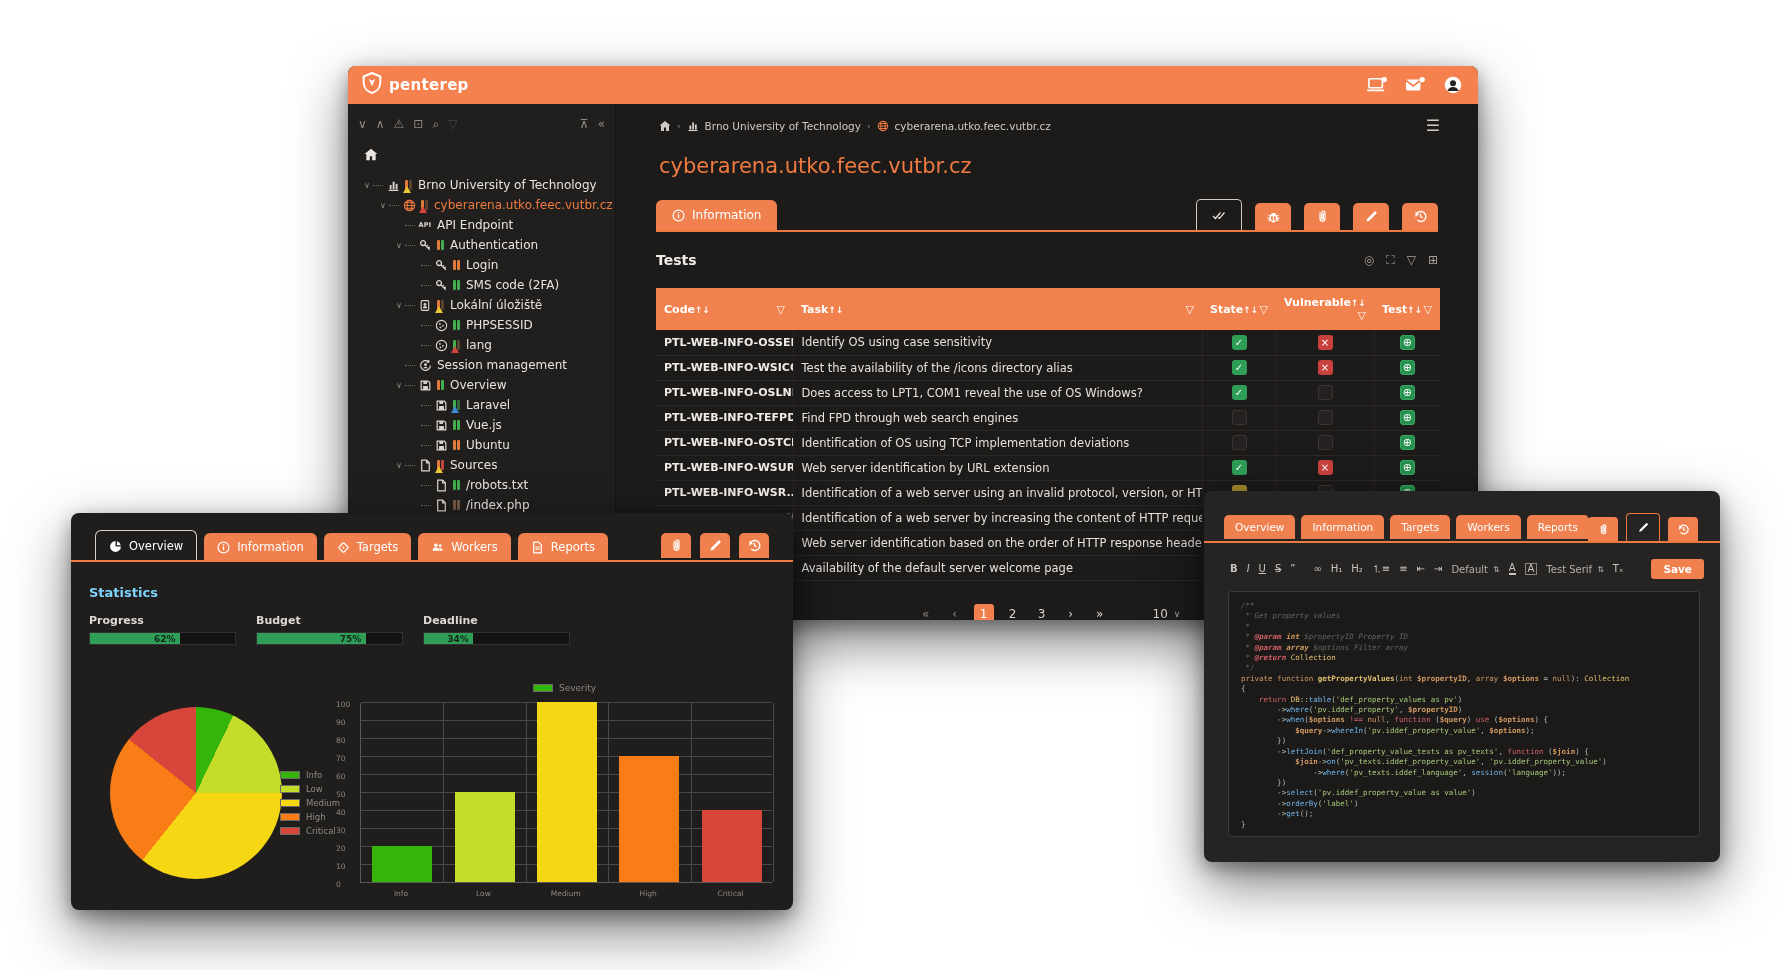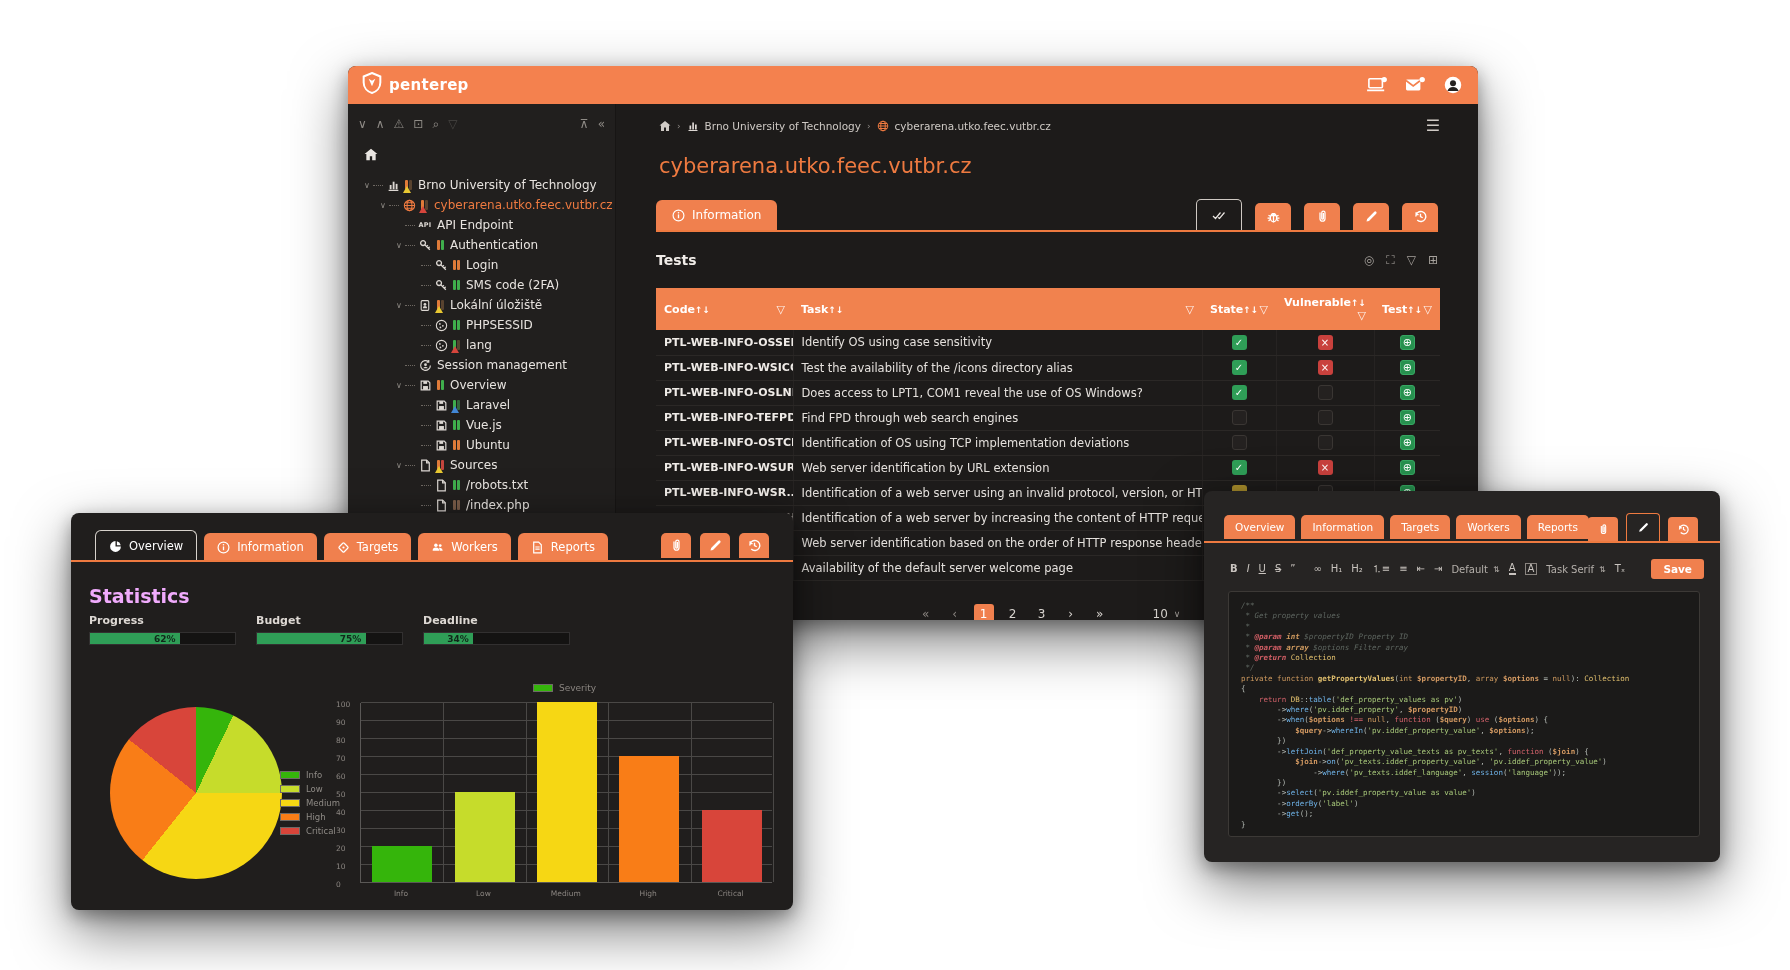--- a/index.html
+++ b/index.html
@@ -83,21 +83,21 @@
   
   #overview-window { left:71px; top:513px; width:722px; height:397px; z-index:3; background:#201e1d; }
   .ov-tabs { position:absolute; left:24px; top:17px; display:flex; gap:7px; align-items:flex-end; }
   .vtab { background:#f0804e; color:#fff; font-size:11.5px; border-radius:6px 6px 0 0; height:28px; padding:0 13px;
           display:flex; gap:7px; align-items:center; cursor:pointer; }
   .vtab svg { width:13px; height:13px; }
   .vtab.act { background:#201e1d; border:1px solid #d7d2cc; border-bottom:none; height:31px; }
   .ov-actions { position:absolute; right:24px; top:20px; display:flex; gap:9px; }
   .ov-actions .abtn { width:30px; height:25px; }
   .ov-line { position:absolute; left:0; right:0; top:47px; height:2px; background:#ee7a40; }
-  .stats-title { position:absolute; left:18px; top:72px; color:#f0abfc; font-size:19px; font-weight:bold; }
+  .stats-title { position:absolute; left:18px; top:72px; color:#7dd3fc; font-size:13px; font-weight:bold; }
   .metrics { position:absolute; left:18px; top:101px; display:flex; gap:10px; }
   .metric { width:147px; margin-right:10px; }
   .metric .mlabel { color:#ddd8d3; font-size:11px; font-weight:bold; margin-bottom:5px; }
   .mtrack { height:13px; background:#141312; border:1px solid #323030; border-radius:0; position:relative; overflow:hidden; }
   .mfill { position:absolute; left:0; top:0; bottom:0; background:#2f9e57; }
   .mpct { position:absolute; top:0; font-size:9px; color:#10281a; line-height:13px; font-weight:bold; }
   .pie { position:absolute; left:39px; top:194px; width:172px; height:172px; border-radius:50%; }
   .pie-legend { position:absolute; left:209px; top:257px; display:flex; flex-direction:column; gap:4px; }
   .lg-item { display:flex; gap:6px; align-items:center; font-size:8.5px; color:#8f8b86; }
   .lg-sw { width:20px; height:8px; border:1px solid #6e6a66; }
@@ -696,21 +696,21 @@
         <span class="tbt ">≡</span>
         <span class="tbt ">⇤</span>
         <span class="tbt ">⇥</span>
         <span class="tsel">
           <span>Default</span>
           <span class="car">⇅</span>
         </span>
         <span class="tbt" style="border-bottom:2px solid #c9c4bf">A</span>
         <span class="tbt" style="border:1px solid #8a8580;padding:0 2px">A</span>
         <span class="tsel">
-          <span>Task Serif</span>
+          <span>Test Serif</span>
           <span class="car">⇅</span>
         </span>
         <span class="tbt">Tₓ</span>
         <button class="save-btn">Save</button>
       </div>
     <div class="editor">
       <div class="code" id="code"><div><span class="tok-c">/**</span></div><div><span class="tok-c"> * Get property values</span></div><div><span class="tok-c"> *</span></div><div><span class="tok-c"> * </span><span class="tok-d">@param</span><span class="tok-dt"> int </span><span class="tok-c">$propertyID Property ID</span></div><div><span class="tok-c"> * </span><span class="tok-d">@param</span><span class="tok-dt"> array </span><span class="tok-c">$options Filter array</span></div><div><span class="tok-c"> * </span><span class="tok-d">@return</span><span class="tok-t"> Collection</span></div><div><span class="tok-c"> */</span></div><div><span class="tok-kw">private function </span><span class="tok-fn">getPropertyValues</span><span class="tok-p">(</span><span class="tok-kw">int </span><span class="tok-v">$propertyID</span><span class="tok-p">, </span><span class="tok-kw">array </span><span class="tok-v">$options</span><span class="tok-p"> = </span><span class="tok-kw">null</span><span class="tok-p">): </span><span class="tok-t">Collection</span></div><div><span class="tok-p">{</span></div><div><span class="tok-p">    </span><span class="tok-k">return </span><span class="tok-t">DB</span><span class="tok-p">::</span><span class="tok-m">table</span><span class="tok-p">(</span><span class="tok-s">'def_property_values as pv'</span><span class="tok-p">)</span></div><div><span class="tok-p">        -&gt;</span><span class="tok-m">where</span><span class="tok-p">(</span><span class="tok-s">'pv.iddef_property'</span><span class="tok-p">, </span><span class="tok-v">$propertyID</span><span class="tok-p">)</span></div><div><span class="tok-p">        -&gt;</span><span class="tok-m">when</span><span class="tok-p">(</span><span class="tok-v">$options</span><span class="tok-p"> </span><span class="tok-k">!==</span><span class="tok-p"> </span><span class="tok-kw">null</span><span class="tok-p">, </span><span class="tok-k">function</span><span class="tok-p"> (</span><span class="tok-v">$query</span><span class="tok-p">) </span><span class="tok-k">use</span><span class="tok-p"> (</span><span class="tok-v">$options</span><span class="tok-p">) {</span></div><div><span class="tok-p">            </span><span class="tok-v">$query</span><span class="tok-p">-&gt;</span><span class="tok-m">whereIn</span><span class="tok-p">(</span><span class="tok-s">'pv.iddef_property_value'</span><span class="tok-p">, </span><span class="tok-v">$options</span><span class="tok-p">);</span></div><div><span class="tok-p">        })</span></div><div><span class="tok-p">        -&gt;</span><span class="tok-m">leftJoin</span><span class="tok-p">(</span><span class="tok-s">'def_property_value_texts as pv_texts'</span><span class="tok-p">, </span><span class="tok-k">function</span><span class="tok-p"> (</span><span class="tok-v">$join</span><span class="tok-p">) {</span></div><div><span class="tok-p">            </span><span class="tok-v">$join</span><span class="tok-p">-&gt;</span><span class="tok-m">on</span><span class="tok-p">(</span><span class="tok-s">'pv_texts.iddef_property_value'</span><span class="tok-p">, </span><span class="tok-s">'pv.iddef_property_value'</span><span class="tok-p">)</span></div><div><span class="tok-p">                -&gt;</span><span class="tok-m">where</span><span class="tok-p">(</span><span class="tok-s">'pv_texts.iddef_language'</span><span class="tok-p">, </span><span class="tok-m">session</span><span class="tok-p">(</span><span class="tok-s">'language'</span><span class="tok-p">));</span></div><div><span class="tok-p">        })</span></div><div><span class="tok-p">        -&gt;</span><span class="tok-m">select</span><span class="tok-p">(</span><span class="tok-s">'pv.iddef_property_value as value'</span><span class="tok-p">)</span></div><div><span class="tok-p">        -&gt;</span><span class="tok-m">orderBy</span><span class="tok-p">(</span><span class="tok-s">'label'</span><span class="tok-p">)</span></div><div><span class="tok-p">        -&gt;</span><span class="tok-m">get</span><span class="tok-p">();</span></div><div><span class="tok-p">}</span></div></div>
     </div>
   </div>
 

